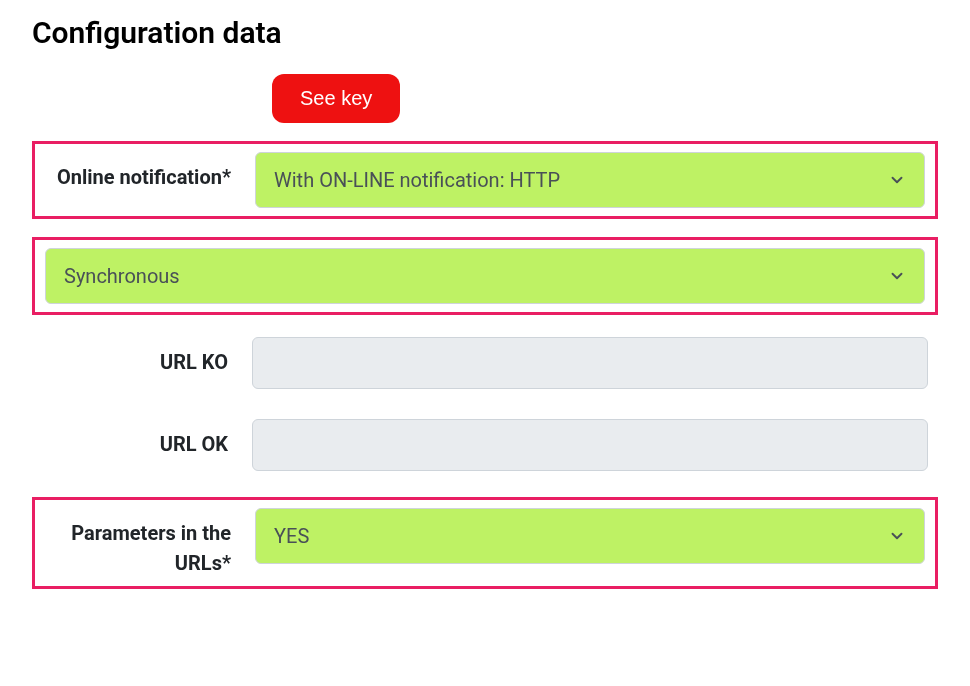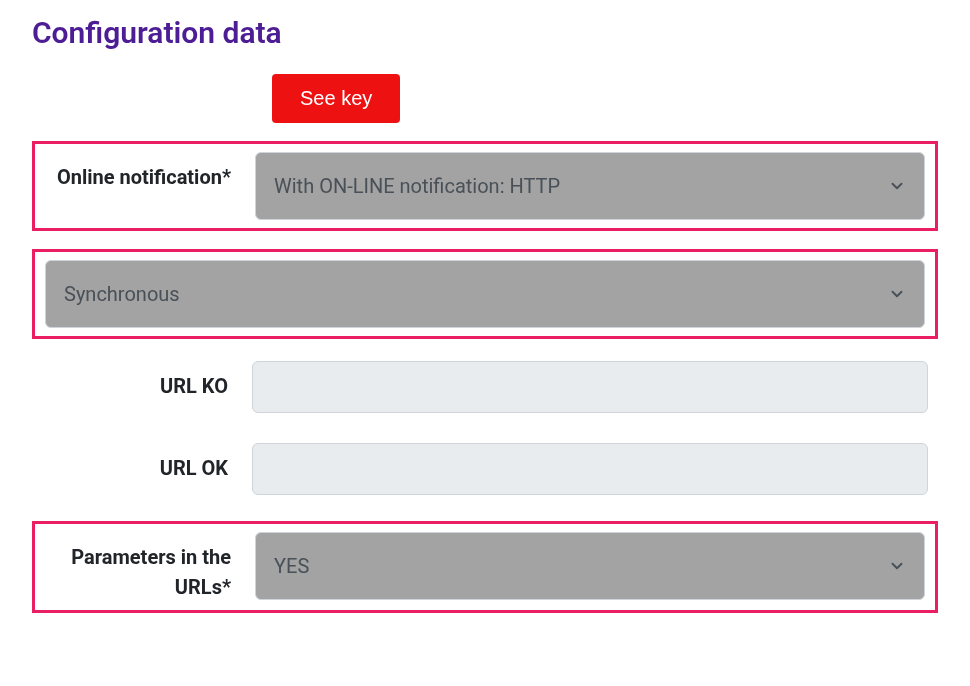--- a/index.html
+++ b/index.html
@@ -13,33 +13,33 @@
       width: 970px;
       height: 686px;
       overflow: hidden;
     }
     .container {
       padding: 15px 32px 0 32px;
     }
     .page-title {
       font-size: 30px;
       font-weight: 600;
-      color: #4c1d95;
+      color: #000000;
       margin-bottom: 24px;
     }
     .action-row {
       display: flex;
       margin-bottom: 18px;
       padding-left: 240px;
     }
     .see-key-button {
       background: #ee1111;
       color: #ffffff;
       border: none;
-      border-radius: 4px;
+      border-radius: 12px;
       font-size: 20px;
       font-weight: 400;
       padding: 13px 28px;
       cursor: pointer;
     }
     .form-row {
       display: flex;
       align-items: flex-start;
       margin-bottom: 14px;
       padding: 8px 10px;
@@ -57,31 +57,31 @@
       padding-right: 24px;
       padding-top: 10px;
       line-height: 1.5;
     }
     .form-control-wrapper {
       flex: 1;
       position: relative;
     }
     .select-control {
       width: 100%;
-      background: #a3a3a3;
+      background: #bef264;
       border: 1px solid #ced4da;
       border-radius: 6px;
       padding: 12px 18px;
       font-size: 20px;
       color: #495057;
       display: flex;
       align-items: center;
       justify-content: space-between;
       cursor: pointer;
-      height: 68px;
+      height: 56px;
     }
     .select-control .chevron {
       width: 18px;
       height: 18px;
       flex-shrink: 0;
     }
     .text-input {
       width: 100%;
       background: #e9ecef;
       border: 1px solid #ced4da;

